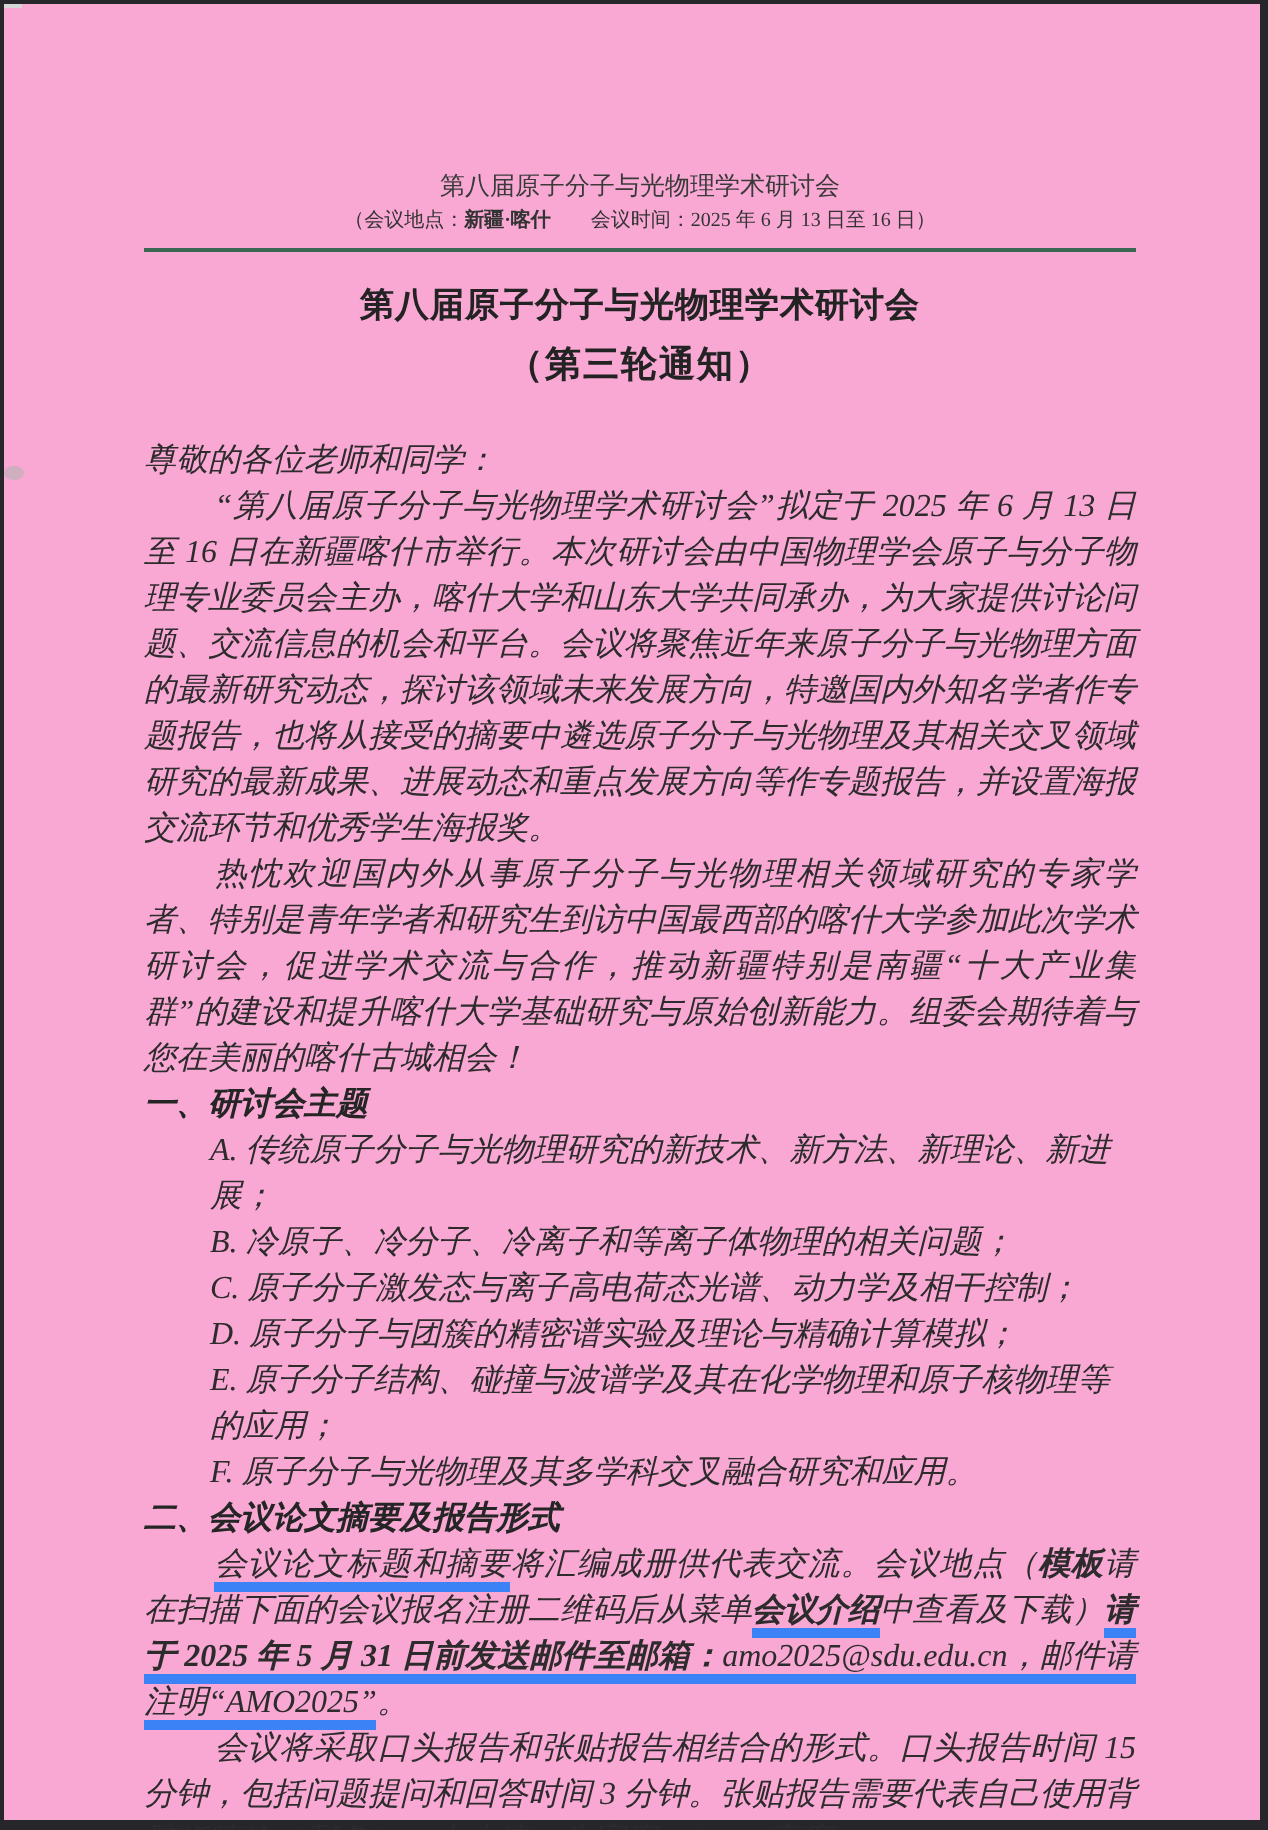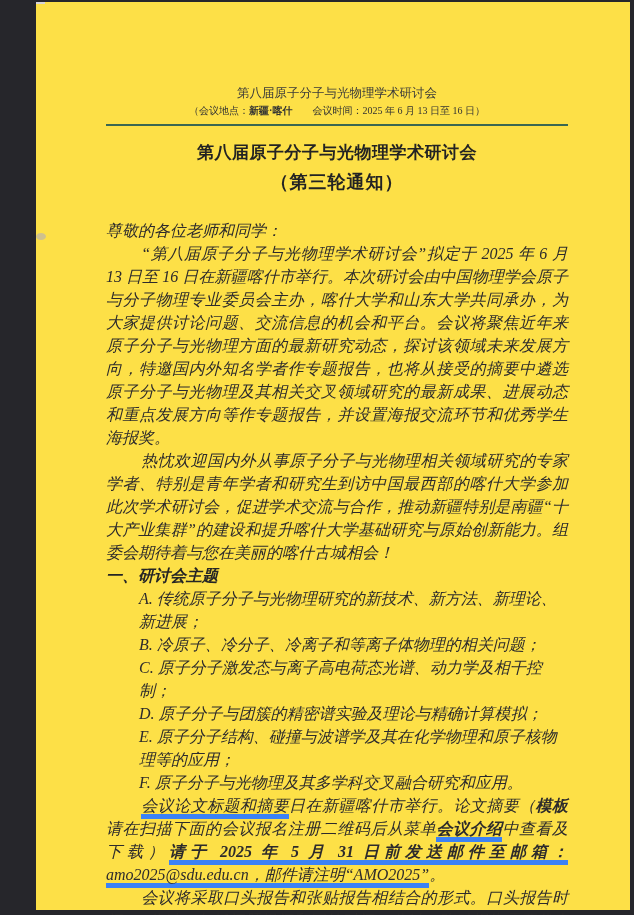--- a/index.html
+++ b/index.html
@@ -7,24 +7,23 @@
   body {
     width: 634px; height: 915px;
     position: relative;
     background: #26262b;
     font-family: "Liberation Serif", "DejaVu Serif", serif;
     overflow: hidden;
   }
   .page {
     position: absolute;
     left: 2px; top: 2px; right: 4px; bottom: 5px;
-    background: #fde047;
+    background: #f9a8d4;
     color: #2e2c2d;
     padding: 84px 62px 0 70px;
-    margin-left: 34px;
   }
   
   .run-title {
     text-align: center;
     font-size: 12.5px;
     line-height: 15px;
     color: #3a3a3a;
   }
   .run-meta {
     text-align: center;
@@ -120,22 +119,23 @@
 
     <p class="sec">一、研讨会主题</p>
 
     <p class="item">A. 传统原子分子与光物理研究的新技术、新方法、新理论、新进展；</p>
     <p class="item">B. 冷原子、冷分子、冷离子和等离子体物理的相关问题；</p>
     <p class="item">C. 原子分子激发态与离子高电荷态光谱、动力学及相干控制；</p>
     <p class="item">D. 原子分子与团簇的精密谱实验及理论与精确计算模拟；</p>
     <p class="item">E. 原子分子结构、碰撞与波谱学及其在化学物理和原子核物理等的应用；</p>
     <p class="item">F. 原子分子与光物理及其多学科交叉融合研究和应用。</p>
 
+    <p class="sec">二、会议论文摘要及报告形式</p>
 
-    <p class="ind"><span class="u">会议论文标题和摘要</span><span>日在新疆喀什市举行。论文摘要（</span><span class="b">模板</span><span>请在扫描下面的会议报名注册二维码后从菜单</span><span class="b u">会议介绍</span><span>中查看及下载）</span><span class="b u">请于 2025 年 5 月 31 日前发送邮件至邮箱：</span><span class="u">amo2025@sdu.edu.cn，邮件请注明“AMO2025”</span><span>。</span></p>
+    <p class="ind"><span class="u">会议论文标题和摘要</span><span>将汇编成册供代表交流。会议地点（</span><span class="b">模板</span><span>请在扫描下面的会议报名注册二维码后从菜单</span><span class="b u">会议介绍</span><span>中查看及下载）</span><span class="b u">请于 2025 年 5 月 31 日前发送邮件至邮箱：</span><span class="u">amo2025@sdu.edu.cn，邮件请注明“AMO2025”</span><span>。</span></p>
 
     <p class="ind">会议将采取口头报告和张贴报告相结合的形式。口头报告时间 15 分钟，包括问题提问和回答时间 3 分钟。张贴报告需要代表自己使用背胶纸喷绘（彩色），大小统一为宽度 0.8 m，高度 1.0 m。</p>
 
     <p class="sec">三、会议地点</p>
 
   </div>
 
   <div class="smudge"></div>
   <div class="top-notch"></div>
 </div>

